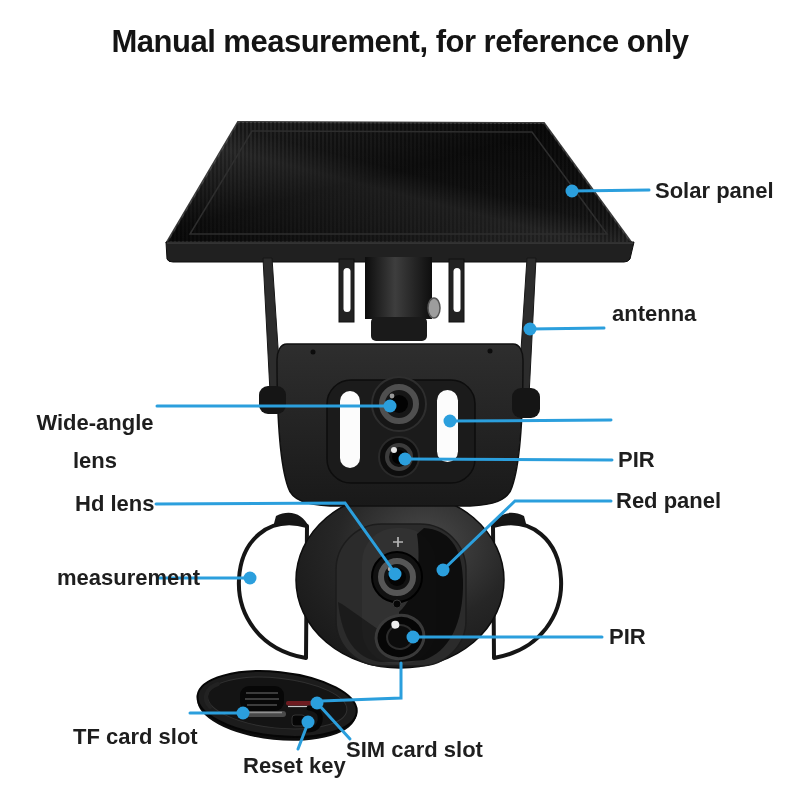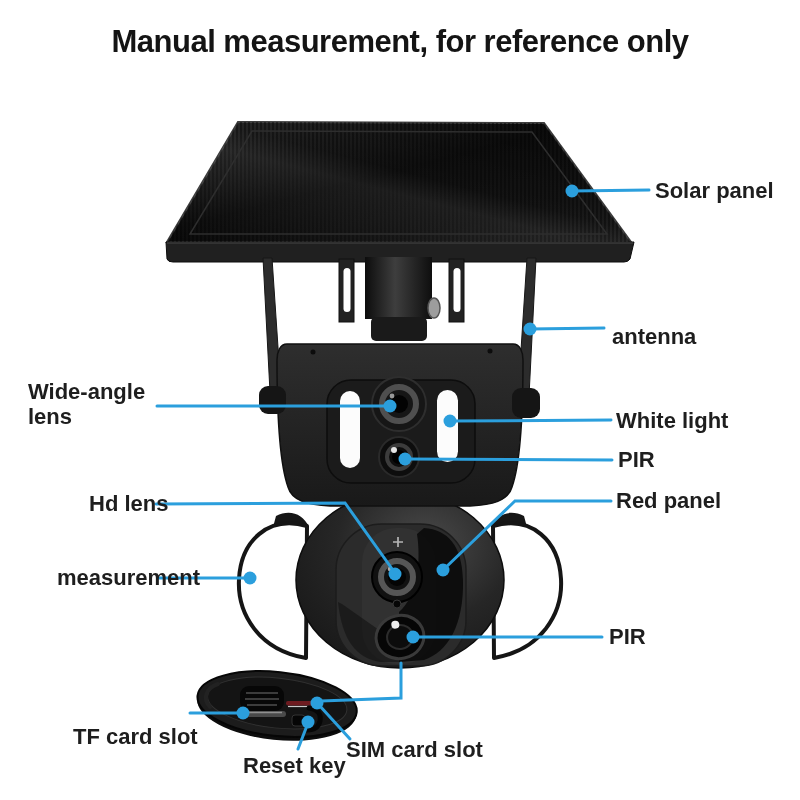--- a/index.html
+++ b/index.html
@@ -3,26 +3,26 @@
 <meta charset="utf-8">
 <style>
   html,body{margin:0;padding:0;background:#ffffff;}
   .stage{position:relative;width:800px;height:800px;background:#ffffff;overflow:hidden;
          font-family:"Liberation Sans",sans-serif;}
   .stage svg{position:absolute;left:0;top:0;}
   .page-title{position:absolute;left:0;top:24px;width:800px;text-align:center;
       font-size:31px;font-weight:700;letter-spacing:-0.5px;color:#141414;white-space:nowrap;}
   .lbl{position:absolute;font-size:22px;font-weight:600;color:#1e1e1e;white-space:nowrap;line-height:26px;}
   #lbl-solar{left:655px;top:178px;}
-  #lbl-antenna{left:612px;top:324px;}
-  #lbl-wideangle{left:28px;top:379px;width:134px;white-space:normal;text-align:left;line-height:25px;}
+  #lbl-antenna{left:612px;top:301px;}
+  #lbl-wideangle{left:28px;top:404px;width:134px;white-space:normal;text-align:center;line-height:38px;}
   #lbl-whitelight{left:616px;top:408px;}
   #lbl-pirtop{left:618px;top:447px;}
   #lbl-redlight{left:616px;top:488px;}
-  #lbl-hdlens{left:89px;top:491px;text-align:center;}
+  #lbl-hdlens{left:75px;top:491px;text-align:center;}
   #lbl-floodlight{left:57px;top:565px;}
   #lbl-pirbottom{left:609px;top:624px;}
   #lbl-tfcard{left:73px;top:724px;}
   #lbl-simcard{left:346px;top:737px;}
   #lbl-resetkey{left:243px;top:753px;}
 </style>
 </head>
 <body>
 
 <div class="stage">
@@ -199,21 +199,20 @@
       <circle cx="317" cy="703" r="6.5"></circle>
       <circle cx="308" cy="722" r="6.5"></circle>
       <circle cx="243" cy="713" r="6.5"></circle>
     </g>
   </svg>
 
   <div class="page-title">Manual measurement, for reference only</div>
   <div class="lbl" id="lbl-solar">Solar panel</div>
   <div class="lbl" id="lbl-antenna">antenna</div>
   <div class="lbl" id="lbl-wideangle">Wide-angle lens</div>
-  <div class="lbl" id="lbl-whitelight">White light</div>
   <div class="lbl" id="lbl-pirtop">PIR</div>
   <div class="lbl" id="lbl-redlight">Red panel</div>
   <div class="lbl" id="lbl-hdlens">Hd lens</div>
   <div class="lbl" id="lbl-floodlight">measurement</div>
   <div class="lbl" id="lbl-pirbottom">PIR</div>
   <div class="lbl" id="lbl-tfcard">TF card slot</div>
   <div class="lbl" id="lbl-simcard">SIM card slot</div>
   <div class="lbl" id="lbl-resetkey">Reset key</div>
 </div>
 

